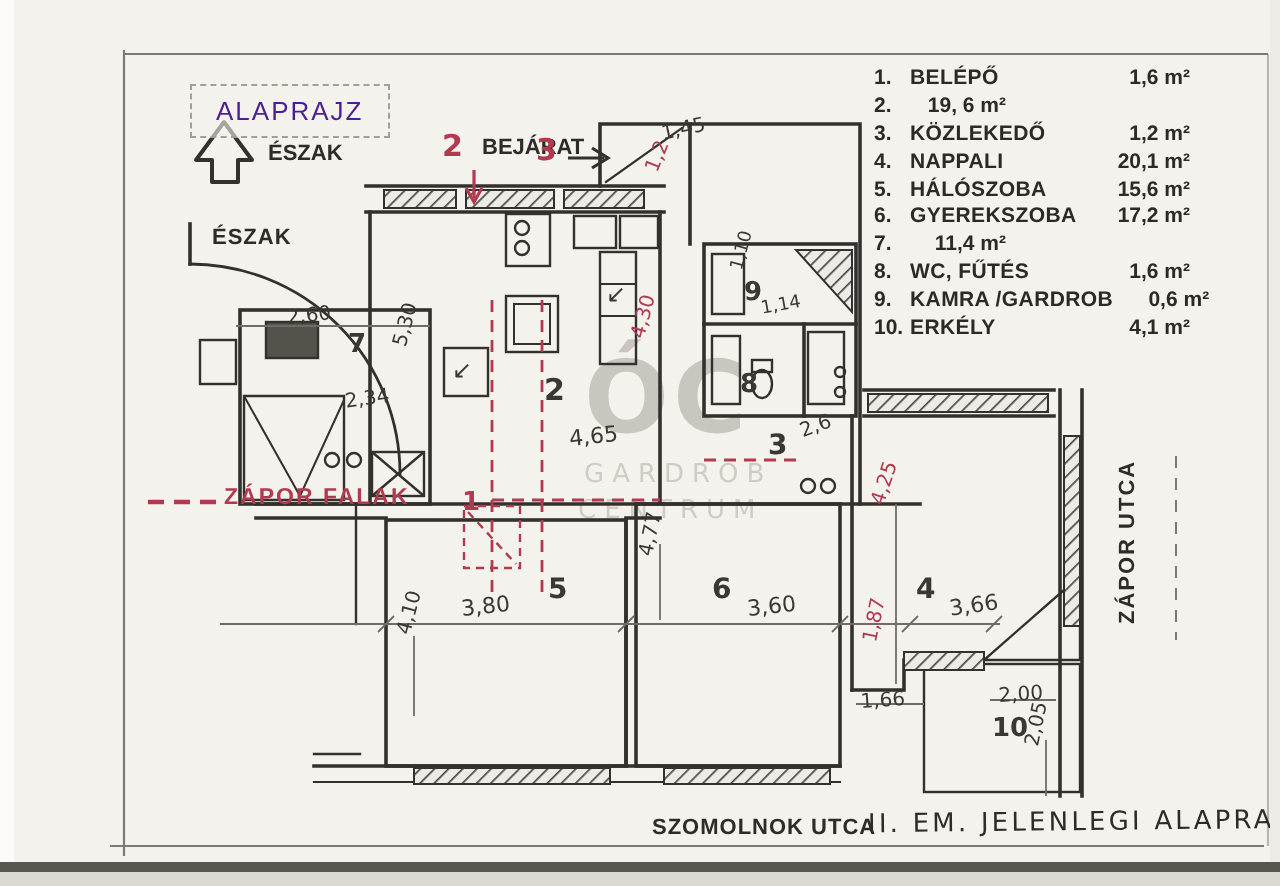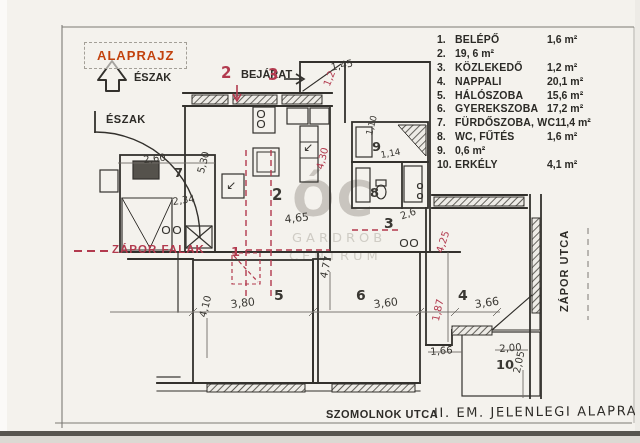--- a/index.html
+++ b/index.html
@@ -6,36 +6,36 @@
   #page{position:relative;width:640px;height:443px;background:#f4f2ed;overflow:hidden;
         font-family:"Liberation Sans",sans-serif;color:#35332f;}
   
   .edge-left{position:absolute;left:0;top:0;width:7px;height:443px;background:#fbfaf8;}
   .edge-right{position:absolute;right:0;top:0;width:5px;height:443px;background:#edebe6;}
   .scan-band{position:absolute;left:0;top:431px;width:640px;height:5px;background:#57554f;}
   .scan-below{position:absolute;left:0;top:436px;width:640px;height:7px;background:#dcd9d3;}
   svg.plan{position:absolute;left:0;top:0;}
   
   .printed{position:absolute;font-weight:bold;white-space:nowrap;color:#2e2c28;}
-  .title-box{position:absolute;left:84px;top:42px;padding:5px 12px;border:1px dashed #a39f97;
-             font-size:13px;font-weight:bold;letter-spacing:1px;color:#c2410c;background:rgba(244,242,237,.6);}
+  .title-box{position:absolute;left:95px;top:42px;padding:5px 12px;border:1px dashed #a39f97;
+             font-size:13px;font-weight:normal;letter-spacing:1px;color:#4c1d95;background:rgba(244,242,237,.6);}
   .lbl-eszak{left:134px;top:71px;font-size:11px;}
   .lbl-lepcso{left:106px;top:113px;font-size:11px;letter-spacing:.5px;}
   .lbl-bejarat{left:241px;top:68px;font-size:11px;}
   .lbl-regifalak{left:112px;top:243px;font-size:11.5px;letter-spacing:1px;color:#b23a4e;}
   .lbl-szomolnok{left:326px;top:408px;font-size:11px;letter-spacing:.5px;}
   .lbl-zapor{left:558px;top:312px;font-size:11px;letter-spacing:1px;transform:rotate(-90deg);transform-origin:0 0;}
   .lbl-caption{left:434px;top:404px;font-size:13px;font-weight:500;letter-spacing:1.6px;
                font-family:"DejaVu Sans",sans-serif;transform:rotate(-0.6deg);}
   
   #legend{position:absolute;left:437px;top:33px;width:158px;}
   .legend-row{display:flex;align-items:baseline;height:13.9px;font-size:10.5px;font-weight:bold;color:#2b2a26;}
   .lg-num{width:18px;flex:none;}
   .lg-name{flex:1;white-space:nowrap;letter-spacing:.2px;}
-  .lg-area{flex:none;min-width:48px;text-align:left;white-space:nowrap;}
+  .lg-area{flex:none;min-width:48px;text-align:right;white-space:nowrap;}
   
   #plan-labels{position:absolute;left:0;top:0;width:640px;height:443px;pointer-events:none;}
   .plan-label{position:absolute;font-family:"DejaVu Sans",sans-serif;font-size:10px;font-weight:500;
               color:#3a3833;white-space:nowrap;transform-origin:left top;line-height:1;}
   
   .wm{position:absolute;font-family:"DejaVu Sans",sans-serif;color:rgba(158,152,144,.5);white-space:nowrap;}
   .wm-mono{left:292px;top:170px;font-size:50px;font-weight:bold;letter-spacing:2px;color:rgba(155,149,141,.48);}
   .wm-l1{left:292px;top:230px;font-size:13px;letter-spacing:4px;color:rgba(158,152,144,.42);}
   .wm-l2{left:289px;top:248px;font-size:13px;letter-spacing:4px;color:rgba(158,152,144,.42);}
 </style>
@@ -221,30 +221,30 @@
     <span class="lg-name">HÁLÓSZOBA</span>
     <span class="lg-area">15,6 m²</span>
   </div>
       <div class="legend-row">
     <span class="lg-num">6.</span>
     <span class="lg-name">GYEREKSZOBA</span>
     <span class="lg-area">17,2 m²</span>
   </div>
       <div class="legend-row">
     <span class="lg-num">7.</span>
-    <span class="lg-name">FÜRDŐSZOBA, WC</span>
     <span class="lg-area">11,4 m²</span>
   </div>
       <div class="legend-row">
     <span class="lg-num">8.</span>
     <span class="lg-name">WC, FŰTÉS</span>
     <span class="lg-area">1,6 m²</span>
   </div>
       <div class="legend-row">
     <span class="lg-num">9.</span>
+    <span class="lg-name">KAMRA /GARDROB</span>
     <span class="lg-area">0,6 m²</span>
   </div>
       <div class="legend-row">
     <span class="lg-num">10.</span>
     <span class="lg-name">ERKÉLY</span>
     <span class="lg-area">4,1 m²</span>
   </div>
     </div>
 
   <div id="plan-labels">

